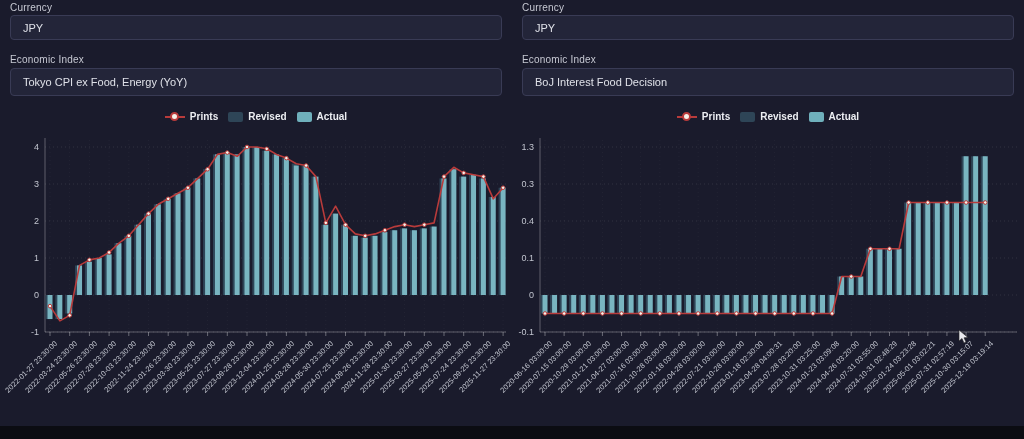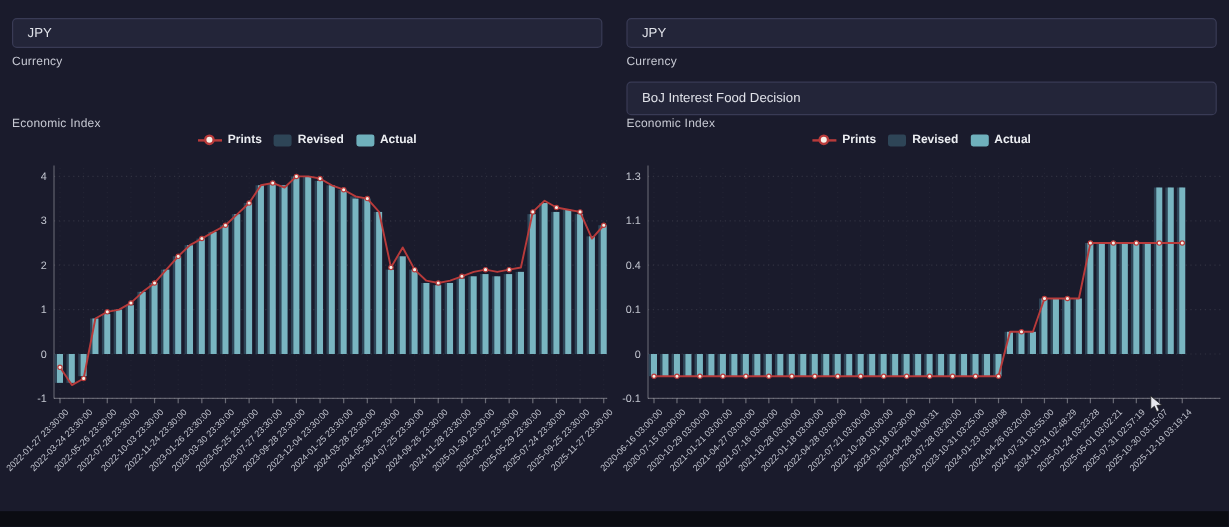--- a/index.html
+++ b/index.html
@@ -6,21 +6,21 @@
   html,body { width:1024px; height:439px; overflow:hidden; }
   body {
     background:#1a1b2c;
     font-family:"Liberation Sans", sans-serif;
     position:relative;
   }
   .panels { display:flex; width:1024px; height:439px; position:relative; }
   .panel { width:512px; height:439px; position:relative; }
   .field-label {
     position:absolute; left:10px;
-    font-size:10px; color:#c7c9d3; letter-spacing:.2px;margin-top:44px;
+    font-size:10px; color:#c7c9d3; letter-spacing:.2px;
   }
   .field-box {
     position:absolute; left:10px; right:10px;
     background:#232539; border:1px solid #393b55; border-radius:4px;
     color:#dfe1e8; font-size:11px; display:flex; align-items:center;
     padding-left:12px; cursor:pointer;
   }
   .lbl-currency { top:2px; }
   .box-currency { top:15px; height:25px; }
   .lbl-index { top:54px; }
@@ -59,20 +59,23 @@
 <body>
 
 <div class="panels">
 
   <div class="panel" id="panel0">
     <div class="field-label lbl-currency">Currency</div>
     <div class="field-box box-currency">
       <span>JPY</span>
     </div>
     <div class="field-label lbl-index">Economic Index</div>
+    <div class="field-box box-index">
+      <span>Tokyo CPI ex Food, Energy (YoY)</span>
+    </div>
     <div class="legend">
       <div class="legend-item">
         <span class="prints-marker">
             <span class="pline"></span>
             <span class="pdot"></span>
           </span>
         <span>Prints</span>
       </div>
       <div class="legend-item">
         <span class="swatch swatch-revised"></span>
@@ -360,21 +363,21 @@
       <div class="legend-item">
         <span class="swatch swatch-revised"></span>
         <span>Revised</span>
       </div>
       <div class="legend-item">
         <span class="swatch swatch-actual"></span>
         <span>Actual</span>
       </div>
     </div>
   <span class="ylab" style="left: -8px; top: 142px;">1.3</span>
-      <span class="ylab" style="left: -8px; top: 179px;">1.1</span>
+      <span class="ylab" style="left: -8px; top: 179px;">0.3</span>
       <span class="ylab" style="left: -8px; top: 216px;">0.4</span>
       <span class="ylab" style="left: -8px; top: 253px;">0.1</span>
       <span class="ylab" style="left: -8px; top: 290px;">0</span>
       <span class="ylab" style="left: -8px; top: 327px;">-0.1</span>
       <svg class="chart" width="512" height="439">
         <line x1="28" y1="147" x2="505" y2="147" stroke="rgba(255,255,255,0.10)" stroke-width="1" stroke-dasharray="1,3"></line>
         <line x1="28" y1="184" x2="505" y2="184" stroke="rgba(255,255,255,0.10)" stroke-width="1" stroke-dasharray="1,3"></line>
         <line x1="28" y1="221" x2="505" y2="221" stroke="rgba(255,255,255,0.10)" stroke-width="1" stroke-dasharray="1,3"></line>
         <line x1="28" y1="258" x2="505" y2="258" stroke="rgba(255,255,255,0.10)" stroke-width="1" stroke-dasharray="1,3"></line>
         <line x1="28" y1="295" x2="505" y2="295" stroke="rgba(255,255,255,0.10)" stroke-width="1" stroke-dasharray="1,3"></line>

